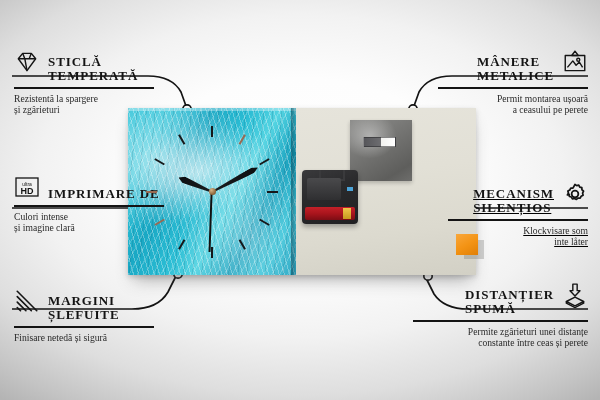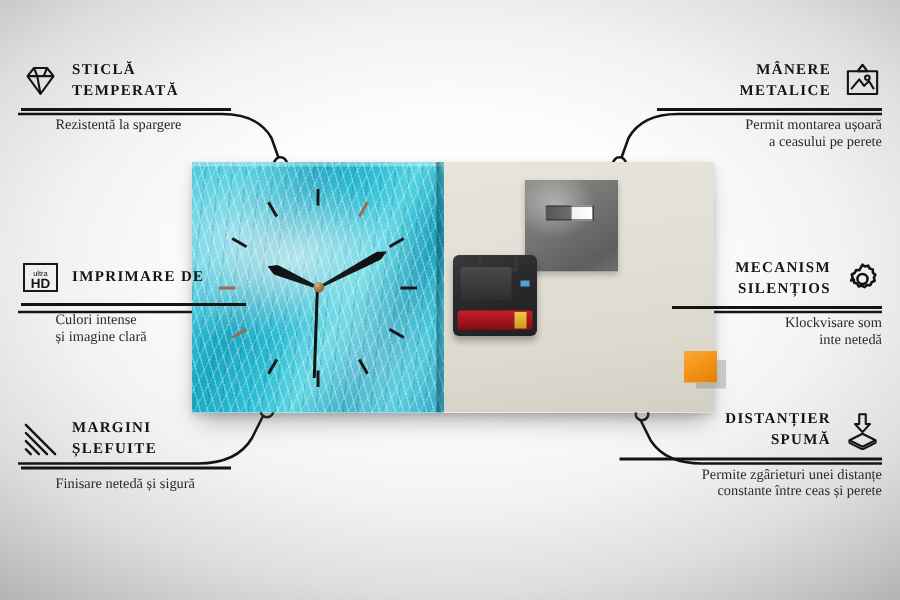--- a/index.html
+++ b/index.html
@@ -83,37 +83,37 @@
     background:linear-gradient(180deg,#f0c64a,#c79a1e);}
   .foam{
     position:absolute;left:160px;top:126px;width:22px;height:21px;
     background:linear-gradient(150deg,#f9a73a 0%,#f39314 52%,#e07f06 100%);
     box-shadow:7px 5px 0 -1px rgba(110,110,105,.30);
   }
 
   
   .callout{position:absolute;}
   .head{display:flex;align-items:center;gap:8px;}
-  .title{font-weight:bold;letter-spacing:.9px;color:#141414;font-size:10px;line-height:14px;text-transform:uppercase;}
+  .title{font-weight:bold;letter-spacing:.9px;color:#141414;font-size:13px;line-height:14px;text-transform:uppercase;margin-top:15px;}
   .rule{height:1.6px;background:#141414;margin:4px 0 4px;}
-  .sub{font-size:9.6px;line-height:11.6px;color:#2a2a2a;margin-left:23px;}
+  .sub{font-size:9.6px;line-height:11.6px;color:#2a2a2a;}
   .left .head{justify-content:flex-start;}
   .left .title{text-align:left;}
   .left .sub{text-align:left;}
   .right .head{justify-content:flex-end;flex-direction:row;}
-  .right .title{text-align:right;}
+  .right .title{}
   .right .sub{text-align:right;}
   .ico{flex:0 0 auto;width:26px;height:26px;display:block;}
   .ico svg{display:block;width:26px;height:26px;}
 
   .c1{left:14px;top:40px;width:140px;}
   .c2{left:14px;top:172px;width:150px;}
   .c3{left:14px;top:279px;width:140px;font-family:Liberation Serif, serif;}
   .c4{right:12px;top:40px;width:150px;}
-  .c5{right:12px;top:172px;width:140px;}
+  .c5{right:12px;top:172px;width:140px;text-decoration:underline;}
   .c6{right:12px;top:273px;width:175px;}
 
   .leaders{position:absolute;inset:0;pointer-events:none;}
 </style>
 </head>
 <body>
 
 <div class="stage">
 
   <svg class="leaders" width="600" height="400" viewBox="0 0 600 400">
@@ -207,20 +207,21 @@
         </svg>
       </span>
       <div class="title">
         <div>STICLĂ</div>
         <div>TEMPERATĂ</div>
       </div>
     </div>
     <div class="rule"></div>
     <div class="sub">
       <div>Rezistentă la spargere</div>
+      <div>și zgârieturi</div>
     </div>
   </div>
 
   <div class="callout left c2">
     <div class="head">
       <span class="ico">
         <svg viewBox="0 0 26 26">
           <rect x="2" y="4" width="22" height="18" fill="none" stroke="#141414" stroke-width="1.3"></rect>
           <text x="13" y="12" font-family="Liberation Sans, sans-serif" font-size="5" text-anchor="middle" fill="#141414">ultra</text>
           <text x="13" y="20" font-family="Liberation Sans, sans-serif" font-size="9" font-weight="bold" text-anchor="middle" fill="#141414">HD</text>
@@ -289,21 +290,21 @@
       <span class="ico">
         <svg viewBox="0 0 24 24" fill="none" stroke="#141414" stroke-width="1.6" stroke-linejoin="round">
           <path d="M12 3.2 l1.6 1.1 1.9-.5 .9 1.8 1.9 .5 .1 2 1.5 1.3-.9 1.8 .5 1.9-1.8 .9-.9 1.8-2-.1-1.5 1.3-1.8-.9-1.9 .5-.9-1.8-1.9-.5-.1-2L5 12.9l.9-1.8L5.4 9.2l1.8-.9.9-1.8 2 .1z"></path>
           <circle cx="12" cy="12" r="3.1"></circle>
         </svg>
       </span>
     </div>
     <div class="rule"></div>
     <div class="sub">
       <div>Klockvisare som</div>
-      <div>inte netedă</div>
+      <div>inte låter</div>
     </div>
   </div>
 
   <div class="callout right c6">
     <div class="head">
       <div class="title">
         <div>DISTANȚIER</div>
         <div>SPUMĂ</div>
       </div>
       <span class="ico">

